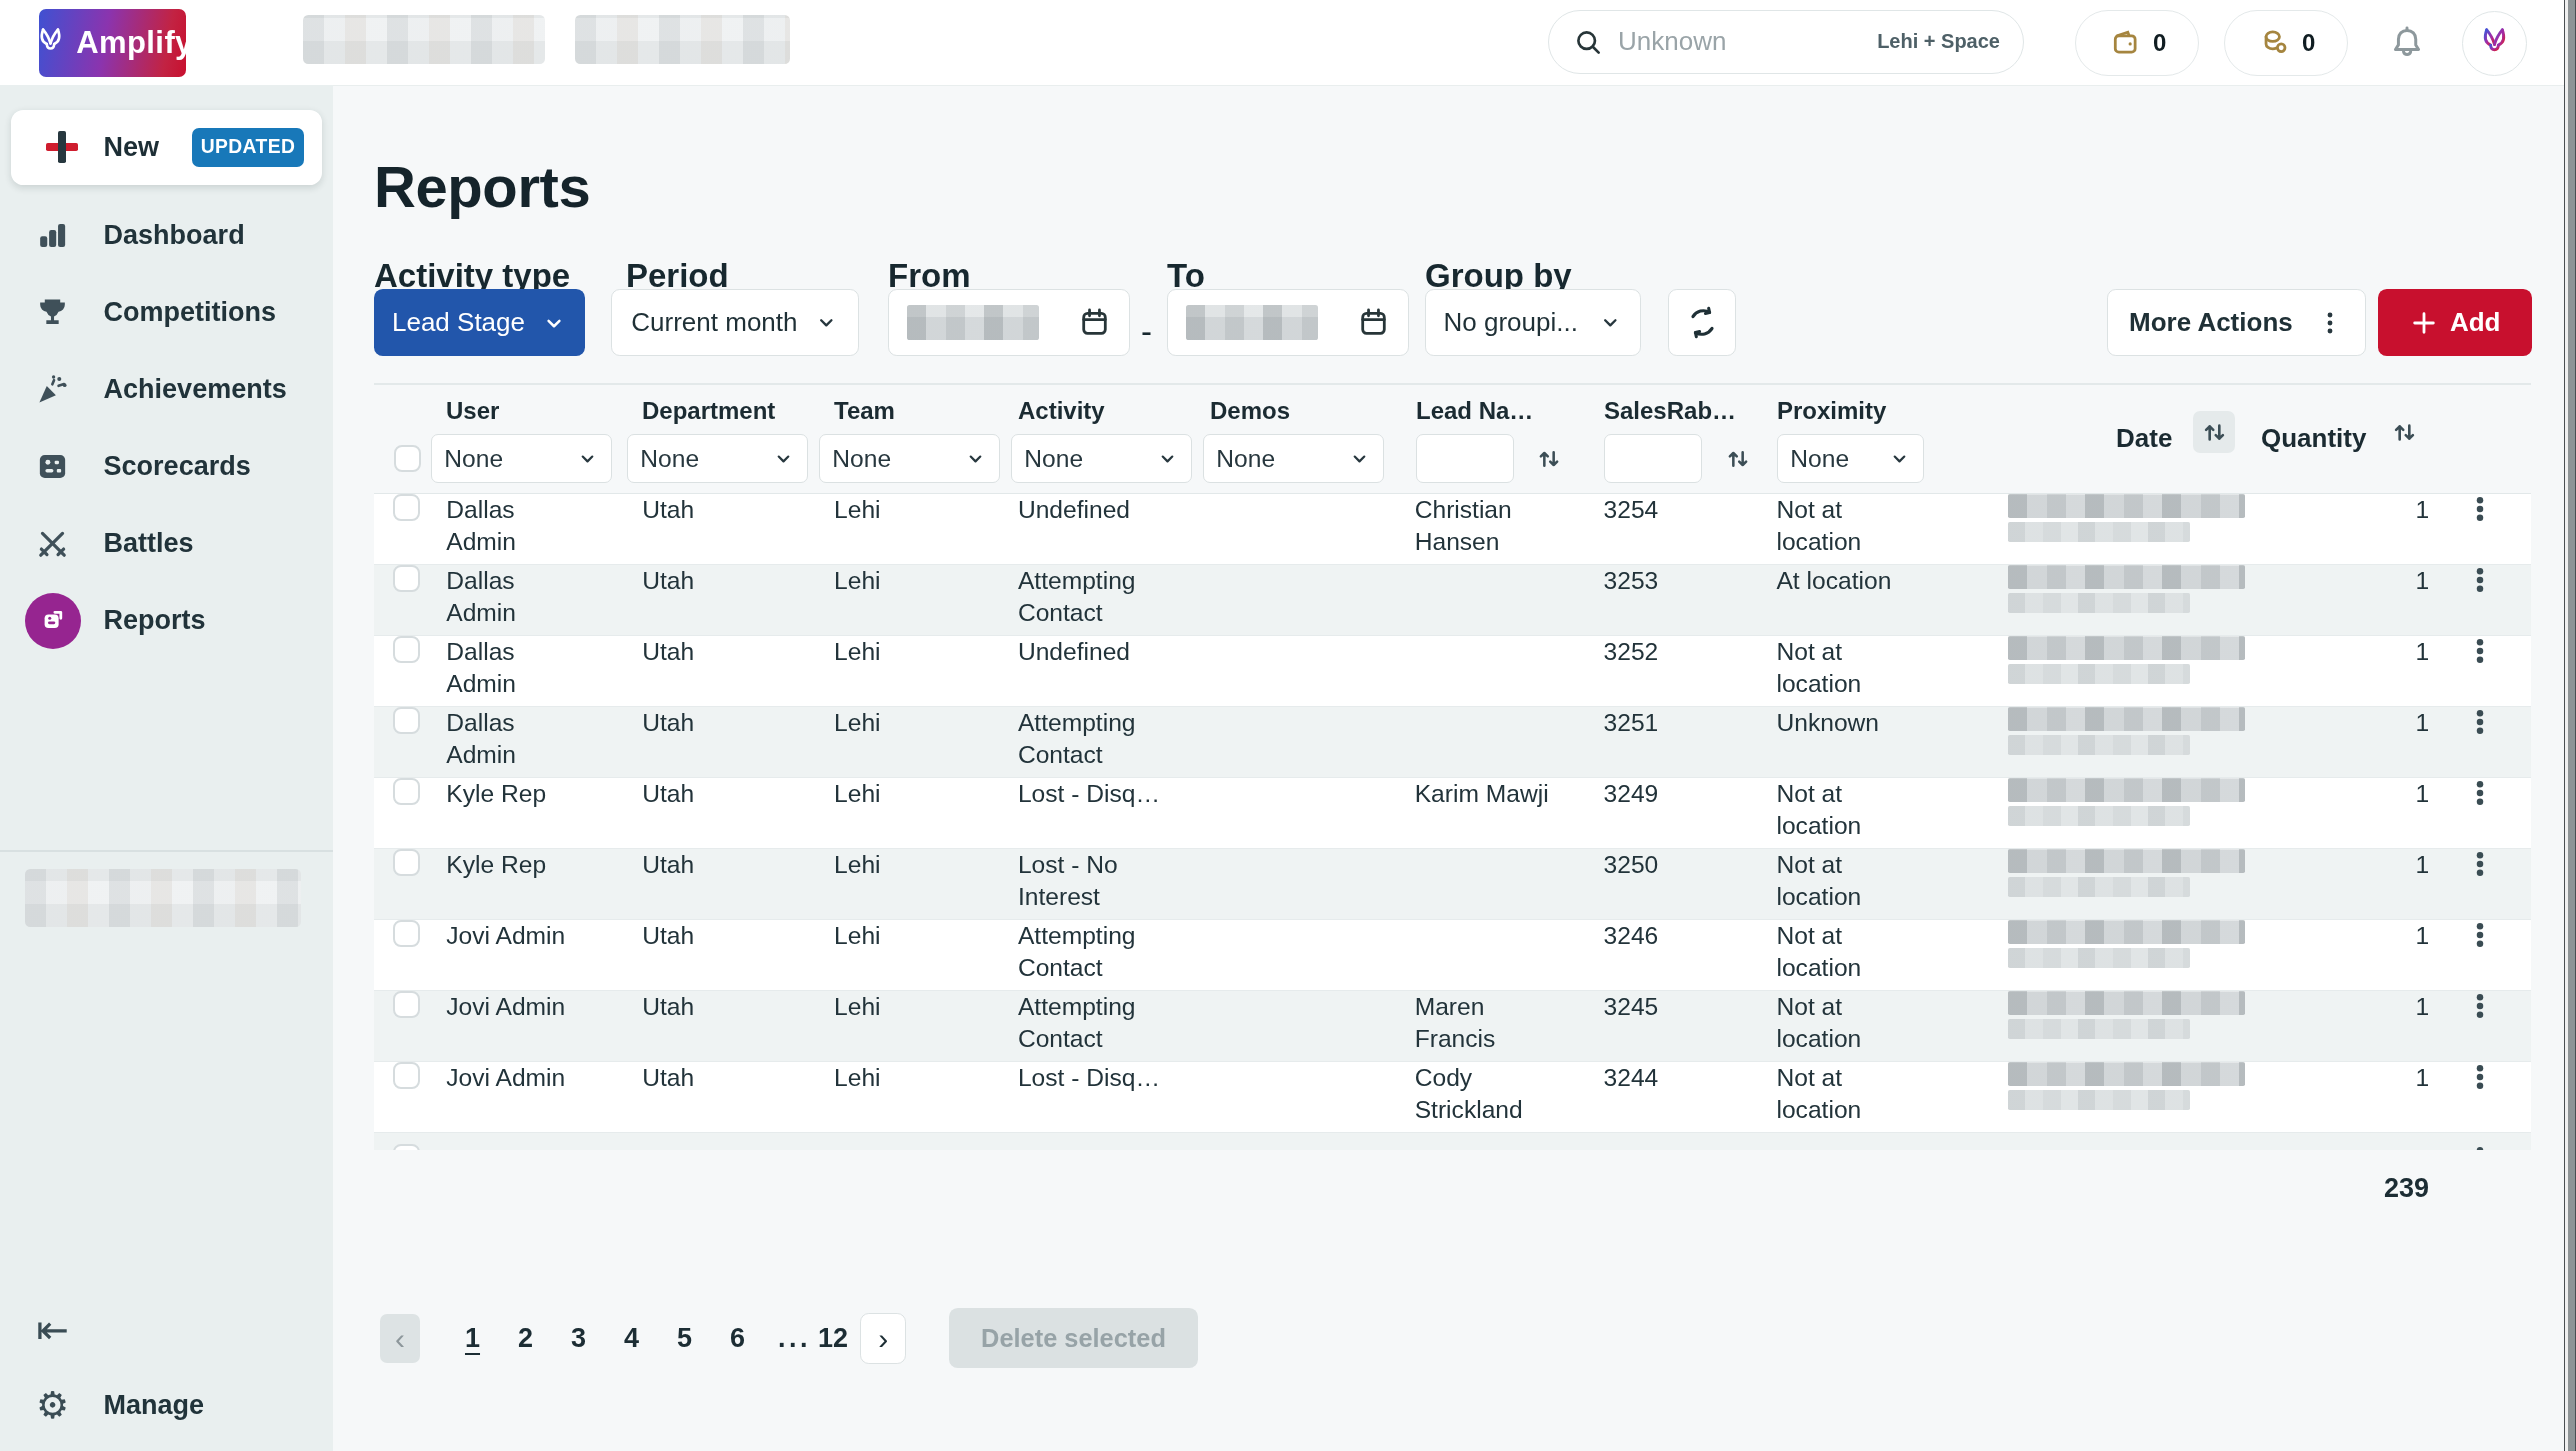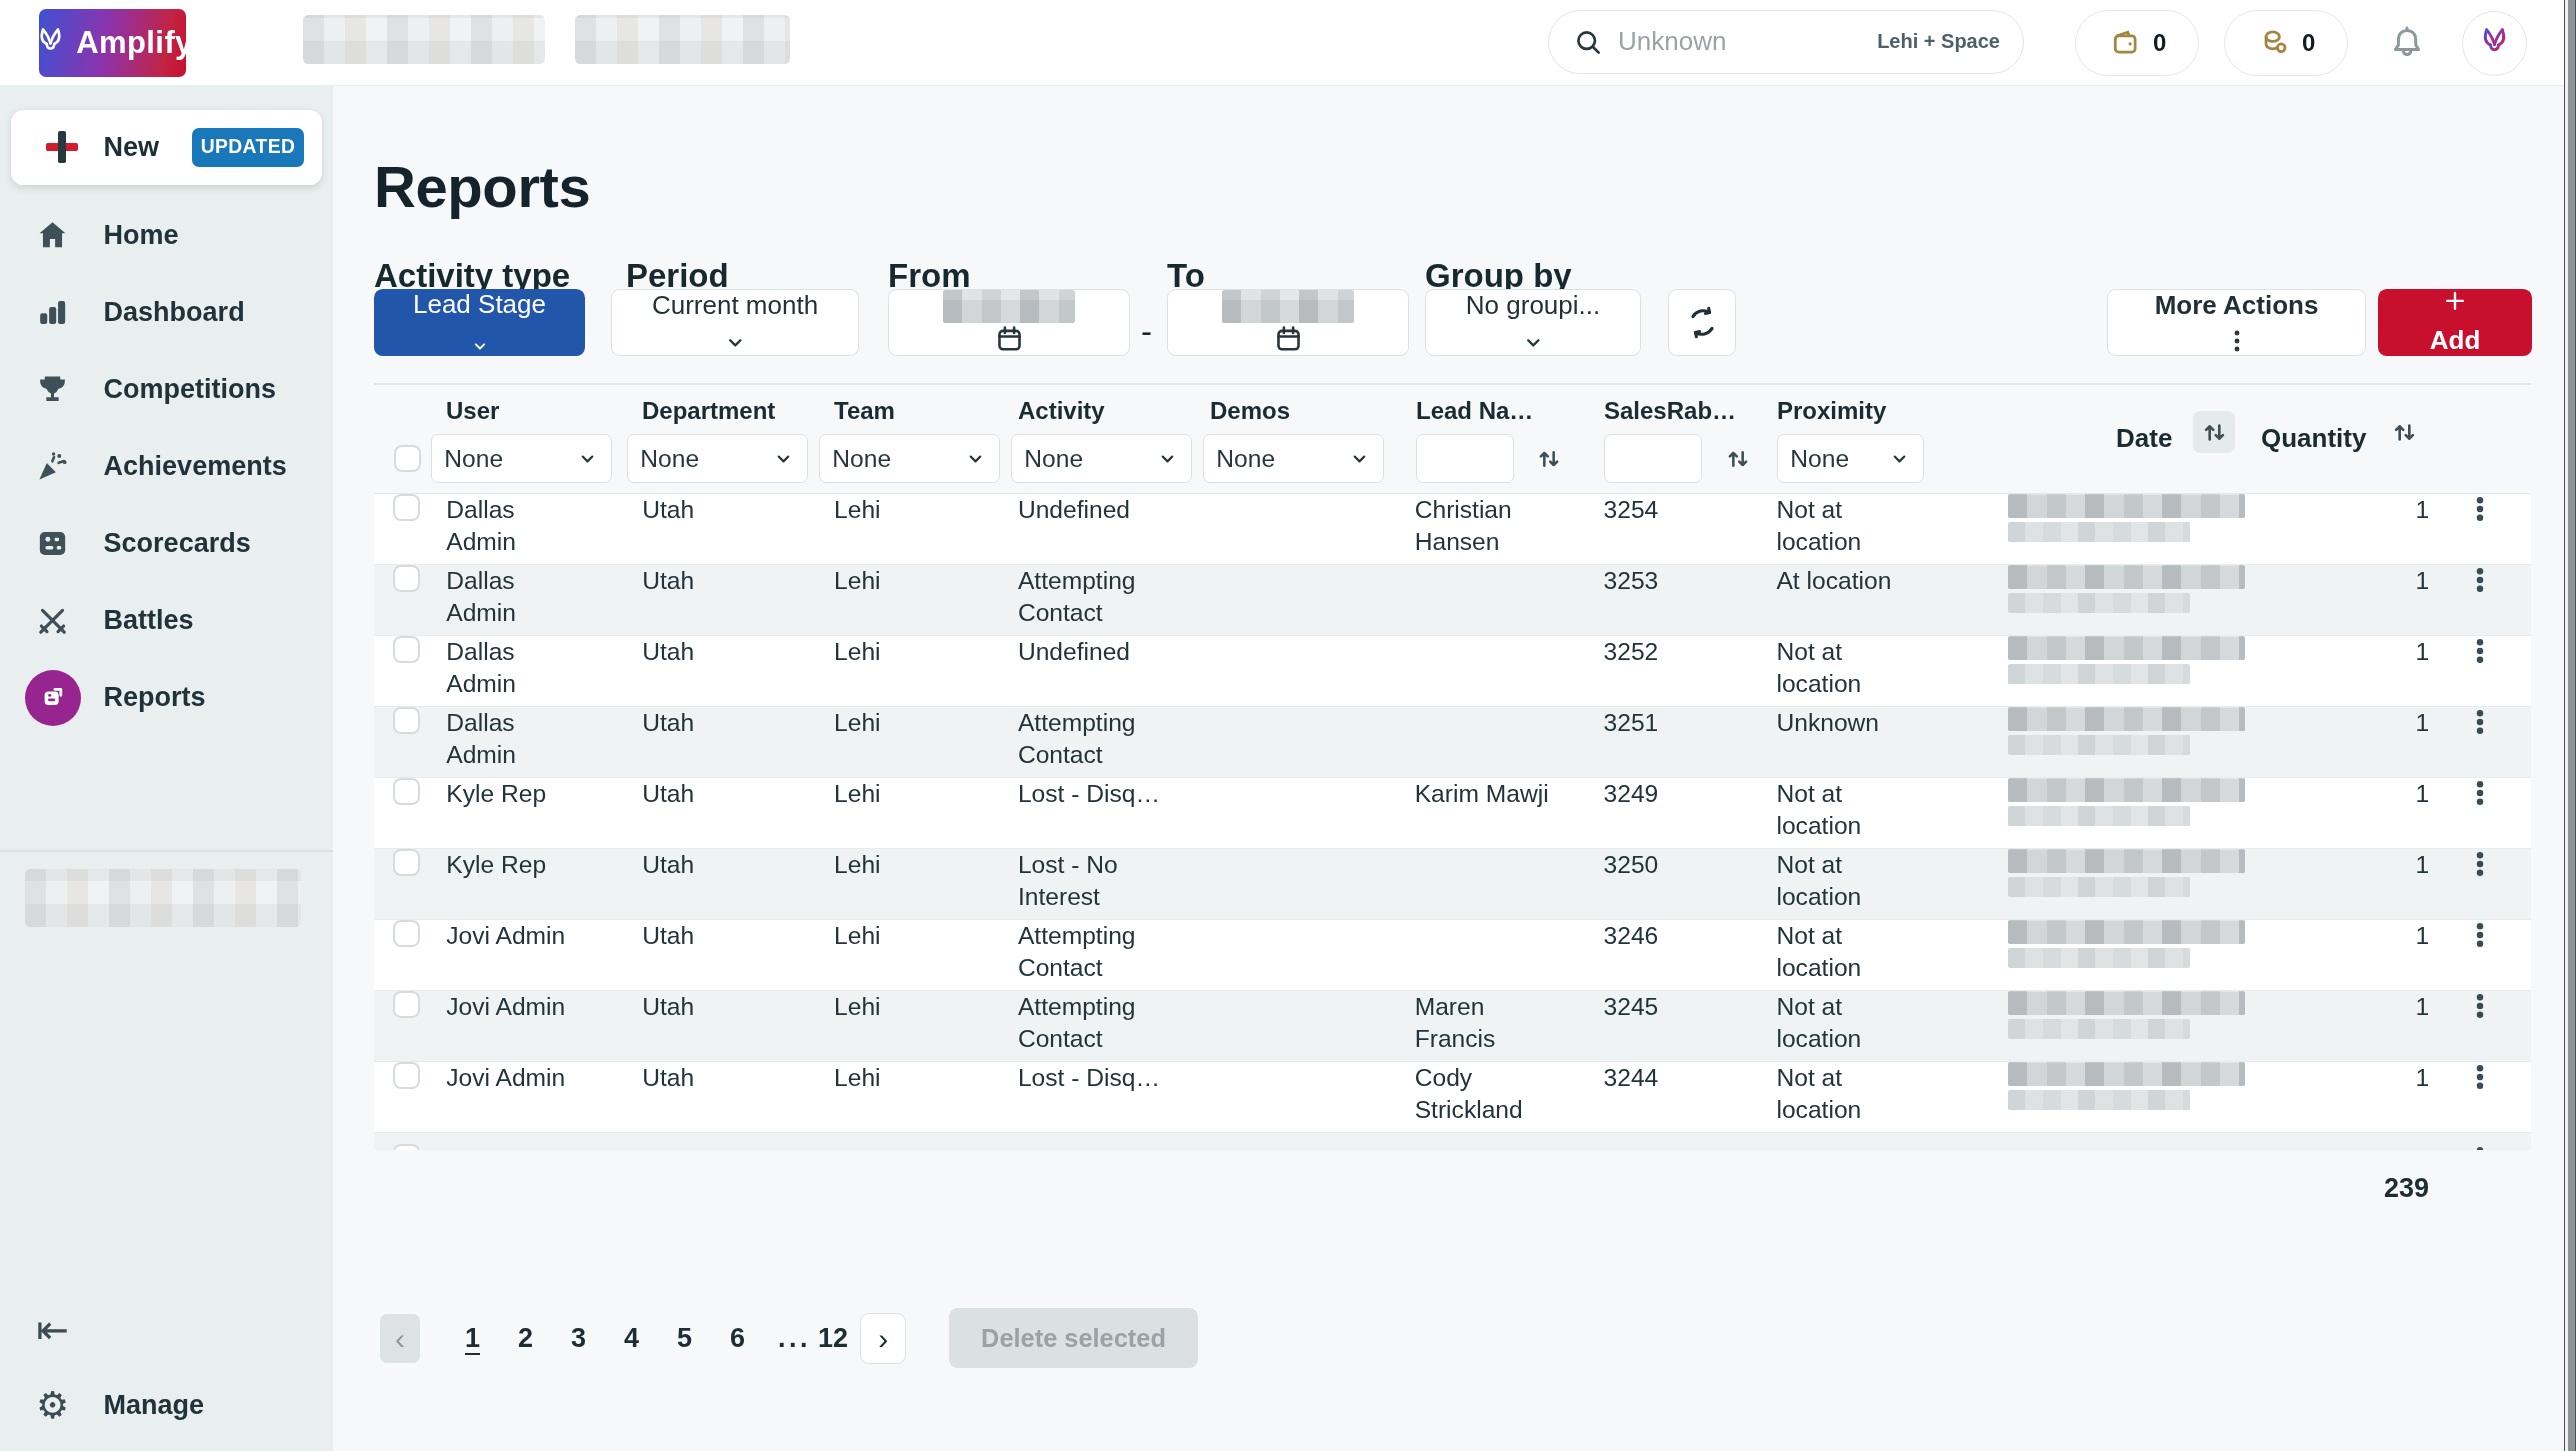--- a/index.html
+++ b/index.html
@@ -47,21 +47,21 @@
   .nav-label{font-size:27px;font-weight:600;color:#21333a;margin-left:23px;}
   .purple-circle{width:56px;height:56px;border-radius:50%;background:#962590;display:flex;align-items:center;justify-content:center;}
   .side-divider{position:absolute;left:0;top:765px;width:333px;height:1.8px;background:#d8e0e1;}
   .side-user{position:absolute;left:24.6px;top:784px;width:276px;height:58px;border-radius:5.3px;}
   .side-bottom-item{position:absolute;left:0;width:333px;height:77px;display:flex;align-items:center;cursor:pointer;}
   .glyph{font-family:"DejaVu Sans",sans-serif;color:#3a4c54;}
   
   .main{left:333px;top:85px;width:2243px;height:1366px;}
   .page-title{position:absolute;left:41px;top:68px;font-size:58px;font-weight:700;color:#15242b;letter-spacing:-0.4px;}
   .flabel{position:absolute;top:172px;font-size:33px;font-weight:600;color:#17282f;}
-  .fctrl{position:absolute;top:204px;height:67px;border-radius:8.8px;box-sizing:border-box;display:flex;align-items:center;font-size:26px;flex-direction:column;}
+  .fctrl{position:absolute;top:204px;height:67px;border-radius:8.8px;box-sizing:border-box;display:flex;align-items:center;font-size:26px;}
   .btn-blue{background:#2256ab;color:#fff;justify-content:center;gap:16px;font-weight:500;cursor:pointer;}
   .box-white{background:#fff;border:1.8px solid #dce2e3;color:#1f3036;cursor:pointer;}
   .divider{position:absolute;left:41px;top:298px;width:2157px;height:1.8px;background:#e3e9ea;}
   .colhead{position:absolute;top:312px;font-size:24px;font-weight:600;color:#1b2b32;}
   .sortbtn{position:absolute;width:42px;height:42px;border-radius:7px;display:flex;align-items:center;justify-content:center;cursor:pointer;}
   .sort-active{background:#e5eaeb;}
   .sel{position:absolute;top:349px;height:49px;width:181px;border:1.8px solid #dbe1e2;border-radius:7px;background:#fff;
        box-sizing:border-box;display:flex;align-items:center;justify-content:space-between;padding:0 12.3px;font-size:24.6px;color:#27373e;cursor:pointer;}
   .tin{position:absolute;top:349px;height:49px;width:98px;border:1.8px solid #dbe1e2;border-radius:7px;background:#fff;box-sizing:border-box;cursor:text;}
   .checkbox{width:27px;height:27px;border:2.2px solid #d6dcde;border-radius:8px;background:#fff;box-sizing:border-box;cursor:pointer;}
@@ -176,28 +176,20 @@
   <div class="abs sidebar">
     <div class="new-card">
       <span class="plus"></span>
       <span class="new-label">New</span>
       <span class="badge">UPDATED</span>
     </div>
     <nav class="nav" id="sidebar-nav">
         <div class="nav-item">
           <span class="nav-ico">
             <svg width="37" height="37" viewBox="0 0 24 24" fill="#3f5059">
-              <path d="M12 3.4 20.4 10.6H18.2V19.6H13.7V14.3H10.3V19.6H5.8V10.6H3.6Z"></path>
-            </svg>
-          </span>
-          <span class="nav-label">Home</span>
-        </div>
-        <div class="nav-item">
-          <span class="nav-ico">
-            <svg width="37" height="37" viewBox="0 0 24 24" fill="#3f5059">
               <rect x="4" y="12.5" width="4.6" height="7" rx="1.4"></rect>
               <rect x="9.8" y="8.5" width="4.6" height="11" rx="1.4"></rect>
               <rect x="15.6" y="4.5" width="4.6" height="15" rx="1.4"></rect>
             </svg>
           </span>
           <span class="nav-label">Dashboard</span>
         </div>
         <div class="nav-item">
           <span class="nav-ico">
             <svg width="37" height="37" viewBox="0 0 24 24" fill="#3f5059">

